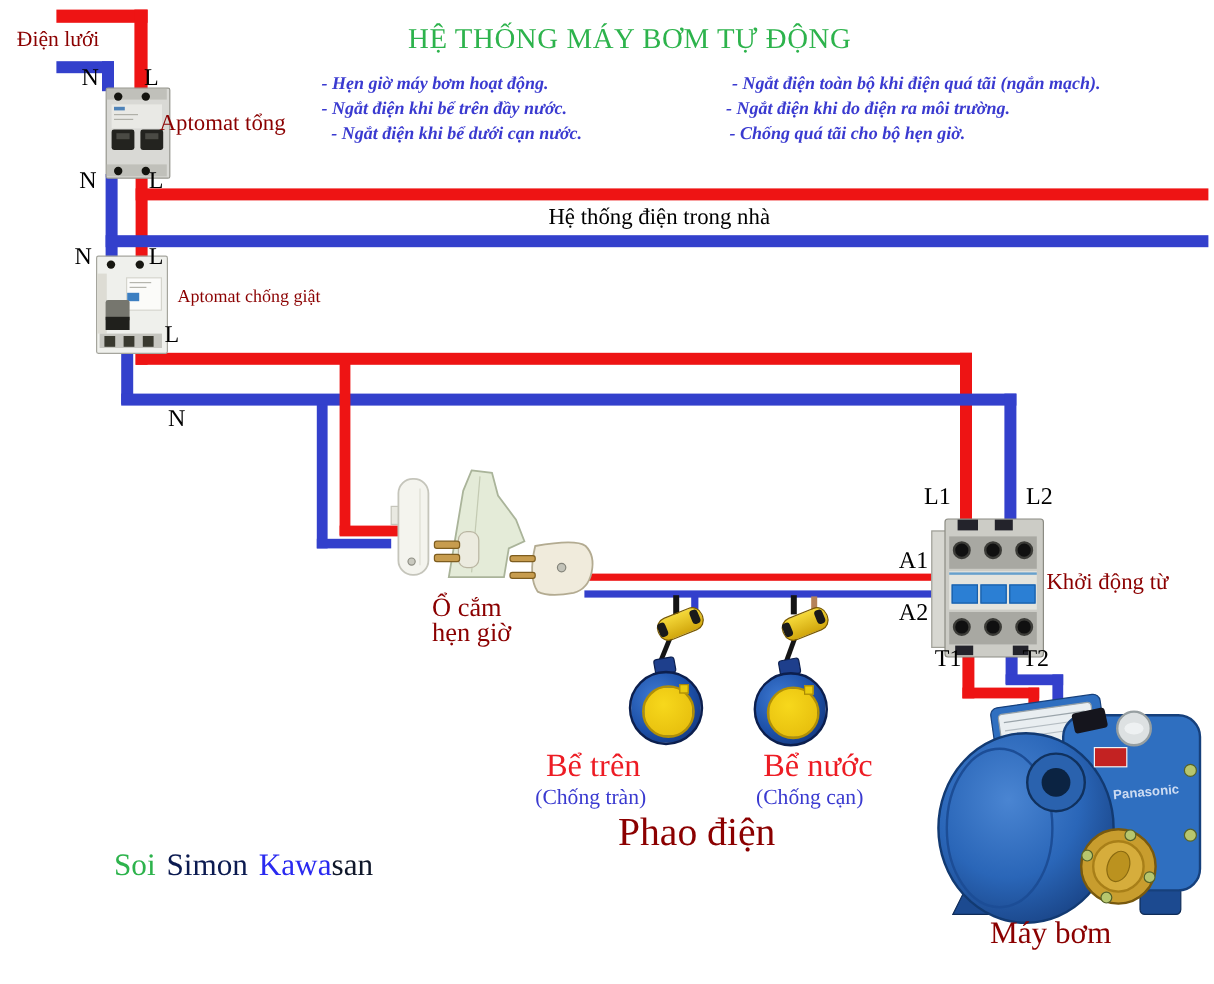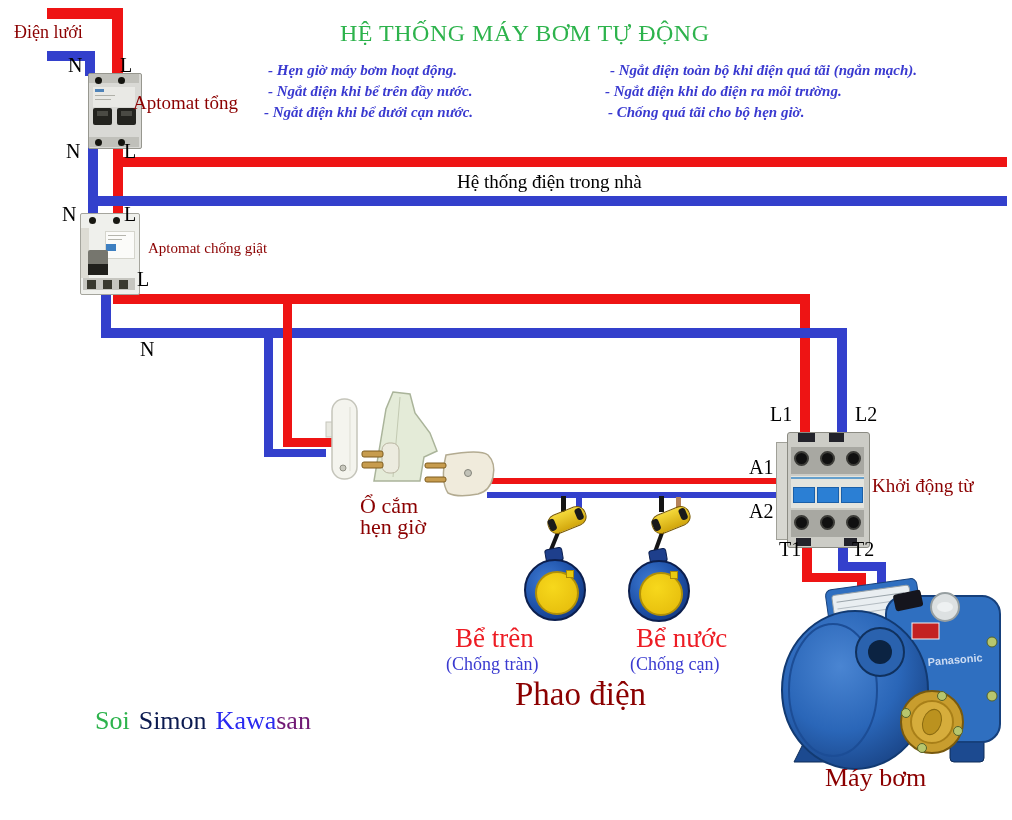--- a/index.html
+++ b/index.html
@@ -193,21 +193,21 @@
       <circle cx="180" cy="165" r="4.5" fill="#b7c66d" stroke="#55622a"></circle>
     </g>
   </svg>
 
   <div class="lbl dr" style="left:14px;top:22px;font-size:18px">Điện lưới</div>
 
   <div class="lbl ctr" style="left:340px;top:20px;width:500px;font-size:24px;color:#2db34c;letter-spacing:0.5px">HỆ THỐNG MÁY BƠM TỰ ĐỘNG</div>
 
   <div class="note" style="left:268px;top:60px">- Hẹn giờ máy bơm hoạt động.</div>
   <div class="note" style="left:268px;top:81px">- Ngắt điện khi bể trên đầy nước.</div>
-  <div class="note" style="left:264px;top:102px">- Ngắt điện khi bể dưới cạn nước.</div>
+  <div class="note" style="left:276px;top:102px">- Ngắt điện khi bể dưới cạn nước.</div>
   <div class="note" style="left:605px;top:81px">- Ngắt điện khi do điện ra môi trường.</div>
   <div class="note" style="left:610px;top:60px">- Ngắt điện toàn bộ khi điện quá tãi (ngắn mạch).</div>
   <div class="note" style="left:608px;top:102px">- Chống quá tãi cho bộ hẹn giờ.</div>
 
   <div class="lbl nl" style="left:68px;top:54px">N</div>
   <div class="lbl nl" style="left:120px;top:54px">L</div>
   <div class="lbl dr" style="left:133px;top:92px;font-size:19px">Aptomat tổng</div>
 
   <div class="lbl nl" style="left:66px;top:140px">N</div>
   <div class="lbl nl" style="left:124px;top:140px">L</div>
@@ -235,16 +235,16 @@
 
   <div class="lbl ctr" style="left:455px;top:623px;width:118px;font-size:27px;color:#ed1c24">Bể trên</div>
   <div class="lbl ctr" style="left:446px;top:654px;width:132px;font-size:18px;color:#3a3ad0">(Chống tràn)</div>
   <div class="lbl ctr" style="left:636px;top:623px;width:118px;font-size:27px;color:#ed1c24">Bể nước</div>
   <div class="lbl ctr" style="left:630px;top:654px;width:124px;font-size:18px;color:#3a3ad0">(Chống cạn)</div>
   <div class="lbl dr ctr" style="left:515px;top:676px;width:190px;font-size:33px">Phao điện</div>
 
   <div class="lbl dr ctr" style="left:825px;top:763px;width:140px;font-size:26px">Máy bơm</div>
 
   <div class="lbl" style="left:95px;top:706px;font-size:26px">
-    <span style="color:#2db34c;margin-right:9px">Soi</span><span style="color:#0b1a50;margin-right:9px">Simon</span><span style="color:#2a2af0">Kawa</span><span style="color:#701a75">san</span>
+    <span style="color:#2db34c;margin-right:9px">Soi</span><span style="color:#0b1a50;margin-right:9px">Simon</span><span style="color:#2a2af0">Kawa</span><span style="color:#0f172a">san</span>
   </div>
 
 </div>
 
 </body></html>

